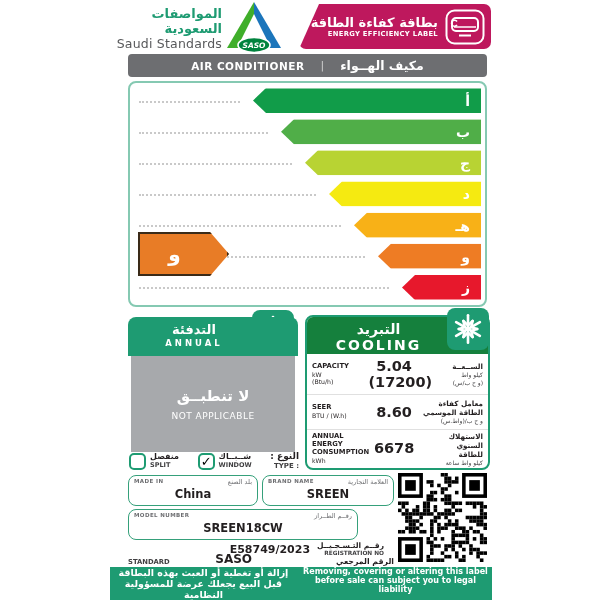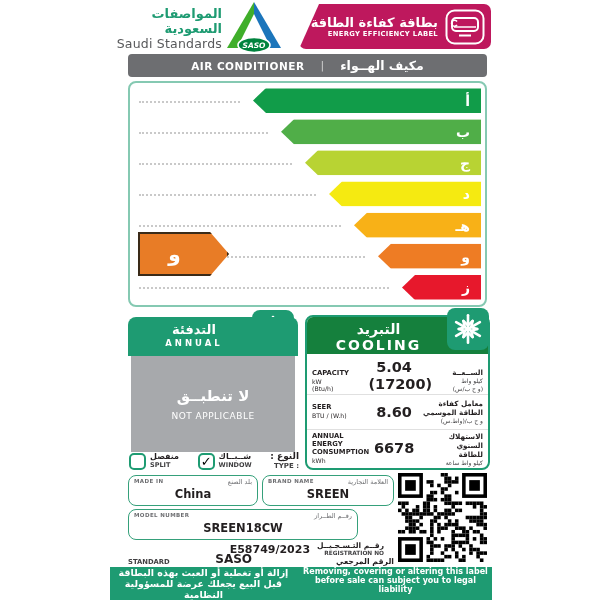--- a/index.html
+++ b/index.html
@@ -61,21 +61,21 @@
   .type-label{text-align:right;line-height:1.2;}
   .type-ar{font-weight:bold;font-size:9px;}
   .type-en{font-weight:bold;font-size:7px;color:#414042;}
   
   .cool-card{left:195px;top:315px;width:185px;height:155px;border:2px solid #1e9b72;border-radius:8px;box-sizing:border-box;background:#fff;overflow:hidden;}
   .cool-header{height:37px;background:#15803d;color:#fff;text-align:center;padding-top:4px;box-sizing:border-box;padding-right:38px;}
   .cool-header .h-ar{font-weight:bold;font-size:14px;}
   .cool-header .h-en{font-size:14px;font-weight:bold;letter-spacing:2px;}
   .cool-rows{display:flex;flex-direction:column;height:114px;}
   .crow{flex:1;display:flex;align-items:center;padding:2px 5px;box-sizing:border-box;border-top:1px solid #e0e0e0;}
-  .crow:first-child{border-top:none;flex:1.25;align-items:flex-end;}
+  .crow:first-child{border-top:none;flex:1.25;}
   .c-en{width:33%;line-height:1.15;}
   .c-en-t{font-weight:bold;font-size:6.8px;}
   .c-en-s{font-size:6.2px;}
   .c-val{width:30%;text-align:center;font-weight:bold;font-size:14.5px;line-height:1.15;}
   .c-ar{width:37%;text-align:right;line-height:1.25;}
   .c-ar-t{font-weight:bold;font-size:7.2px;}
   .c-ar-s{font-size:6px;color:#414042;}
   .ml{white-space:pre-line;}
   
   .ibox{border:1.5px solid #35a07a;border-radius:8px;box-sizing:border-box;background:#fff;}

